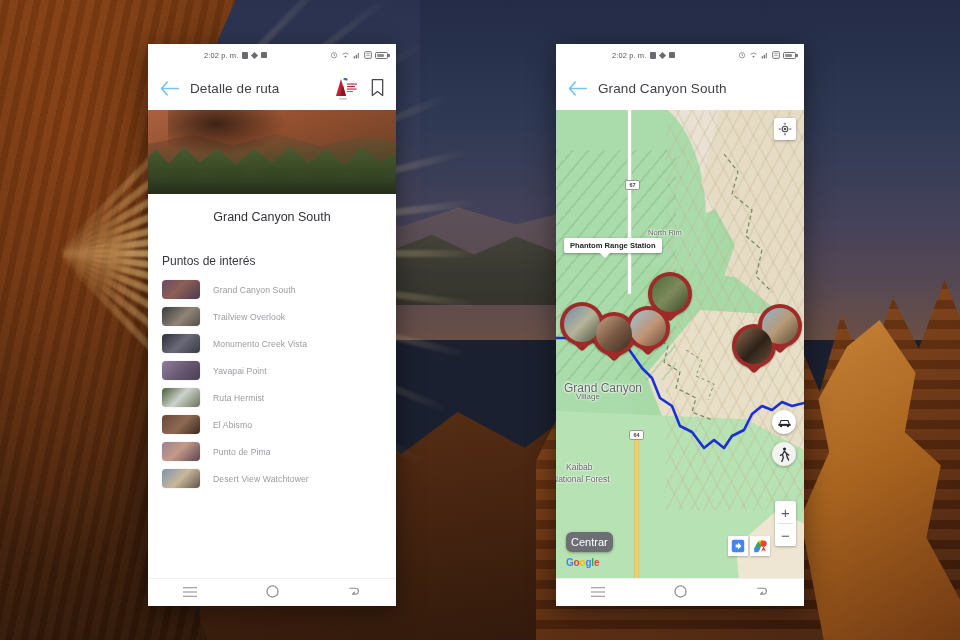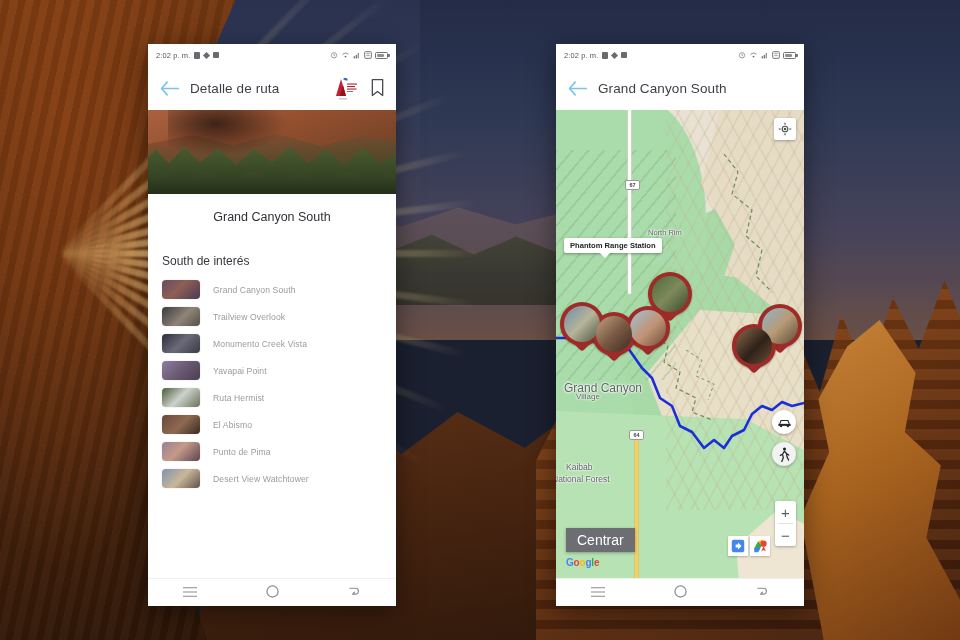--- a/index.html
+++ b/index.html
@@ -83,21 +83,21 @@
   .phone {
     position: absolute; background: #ffffff; overflow: hidden;
     box-shadow: 0 6px 26px rgba(0,0,0,.45);
   }
   #phone-left  { left: 148px; top: 44px; width: 248px; height: 562px; }
   #phone-right { left: 556px; top: 44px; width: 248px; height: 562px; }
 
   
   .statusbar {
     height: 22px; display: flex; align-items: center; justify-content: space-between;
-    padding: 0 8px; background: #fff; font-size: 7.5px; color: #55565a; letter-spacing:.1px;
+    padding: 0 8px; background: #fff; font-size: 7.5px; color: #55565a; letter-spacing:.1px;margin-left:48px;
   }
   .sb-left { display:flex; align-items:center; gap:4px; }
   .sb-right { display:flex; align-items:center; gap:3px; }
   .sq { width:6px; height:6px; background:#6a6b6f; display:inline-block; border-radius:1px;}
   .dia { width:5px; height:5px; background:#6a6b6f; display:inline-block; transform:rotate(45deg);}
   .fb { width:6px; height:7px; background:#6a6b6f; display:inline-block; border-radius:1px; position:relative;}
   .batt { width:13px; height:7px; border:1px solid #707175; border-radius:1.5px; position:relative; display:inline-block;}
   .batt:before{content:"";position:absolute;right:-2.5px;top:1.5px;width:1.5px;height:3px;background:#707175;border-radius:0 1px 1px 0;}
   .batt:after{content:"";position:absolute;left:1px;top:1px;bottom:1px;width:7px;background:#8e8f93;border-radius:1px;}
 
@@ -283,21 +283,21 @@
   }
   .zoom-ctl {
     position:absolute; right:8px; bottom:32px; width:21px; background:#fff;
     border-radius:2px; box-shadow:0 1px 3px rgba(0,0,0,.3); overflow:hidden;
   }
   .zoom-btn { height:22px; display:flex; align-items:center; justify-content:center;
               font-size:15px; color:#5c5d61; }
   .zoom-sep { height:1px; background:#e2e2e2; margin:0 3px; }
   .centrar {
     position:absolute; left:10px; bottom:26px; background:#6d6e74; color:#fff;
-    border-radius:0; padding:4px 11px; font-size:14px; box-shadow:0 1px 3px rgba(0,0,0,.3);
+    border-radius:6px; padding:4px 5px; font-size:11px; box-shadow:0 1px 3px rgba(0,0,0,.3);
   }
   .google-wm { position:absolute; left:10px; bottom:10px; font-size:10px; font-weight:700; letter-spacing:-.2px; }
   .gm-badges { position:absolute; right:34px; bottom:22px; display:flex; gap:2px; }
   .gm-badge { width:20px; height:20px; background:#fff; box-shadow:0 1px 2px rgba(0,0,0,.25);
               display:flex; align-items:center; justify-content:center; }
 </style>
 </head>
 <body>
 
 <div class="bg">
@@ -386,21 +386,21 @@
 
   <div class="hero">
     <div class="hero-rock"></div>
     <div class="hero-shadow"></div>
     <div class="hero-veg"></div>
     <div class="hero-veg2"></div>
   </div>
 
   <div class="route-title">Grand Canyon South</div>
 
-  <div class="section-head">South de interés</div>
+  <div class="section-head">Puntos de interés</div>
 
   <div class="poi-list" id="poi-list">
       <div class="poi-row">
         <div class="poi-thumb" style="background-image: linear-gradient(135deg, rgb(107, 74, 99), rgb(141, 95, 85) 45%, rgb(74, 58, 82));"></div>
         <div class="poi-label">Grand Canyon South</div>
       </div>
       <div class="poi-row">
         <div class="poi-thumb" style="background-image: linear-gradient(135deg, rgb(58, 58, 62), rgb(143, 132, 118) 55%, rgb(85, 80, 74));"></div>
         <div class="poi-label">Trailview Overlook</div>
       </div>

